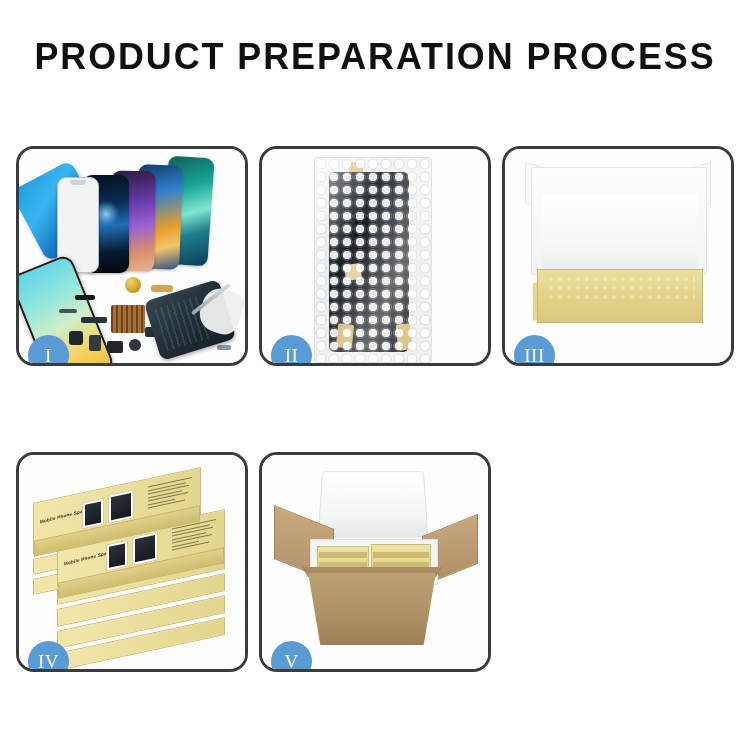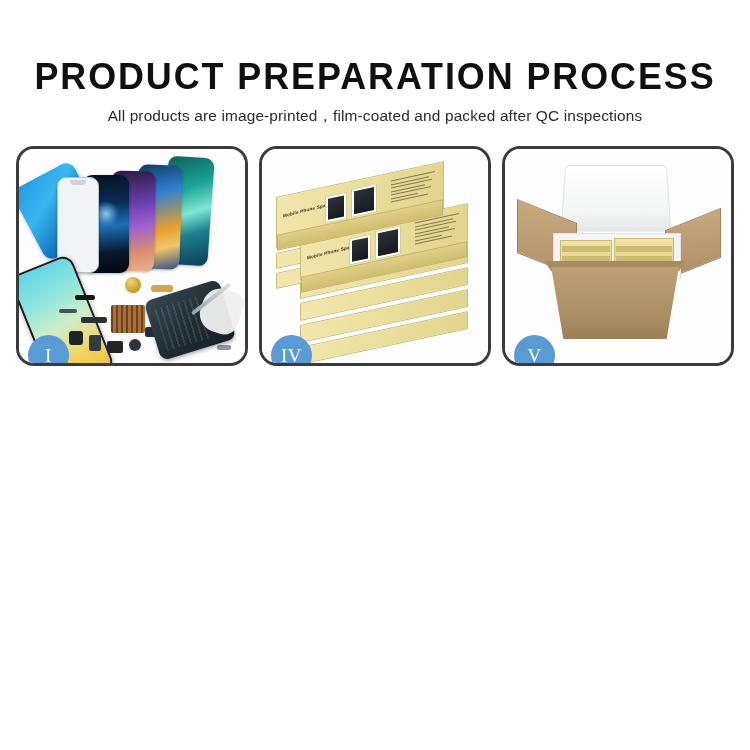--- a/index.html
+++ b/index.html
@@ -5,21 +5,21 @@
   html,body{margin:0;padding:0;}
   body{
     width:750px;height:750px;
     background:#ffffff;
     font-family:"Liberation Sans", sans-serif;
     overflow:hidden;
   }
   .page{position:relative;width:750px;height:750px;box-sizing:border-box;}
 
   
-  .header{padding-top:58px;text-align:center;}
+  .header{padding-top:38px;text-align:center;}
   .title{
     font-family:"Liberation Sans", sans-serif;
     font-size:37px;font-weight:700;letter-spacing:2.0px;
     color:#101010;line-height:1.0;white-space:nowrap;
     transform:scaleX(0.97);
   }
   .subtitle{
     margin-top:11px;font-size:15.4px;font-weight:400;color:#2a2a2a;
     letter-spacing:0.15px;white-space:nowrap;
   }
@@ -226,21 +226,20 @@
   .p6 .tapeB{position:absolute;left:52px;top:150px;width:13px;height:20px;
      background:#9d7e52;transform:skewY(14deg);}
 </style>
 </head>
 <body>
 
 <div class="page">
 
   <div class="header">
     <div class="title">PRODUCT PREPARATION PROCESS</div>
-    <div class="subtitle">All products are image-printed，film-coated and packed after QC inspections</div>
   </div>
 
   <div class="grid">
 
     <div class="panel p1">
       <div class="photo">
         <div class="flexscreen"></div>
         <div class="fan">
           <div class="scr s5"></div>
           <div class="scr s4"></div>
@@ -264,21 +263,48 @@
         <span class="pt k"></span>
         <span class="pt l"></span>
         <span class="pt m"></span>
         <div class="chassis"></div>
         <div class="hand"></div>
         <div class="tweezer"></div>
       </div>
       <div class="badge">I</div>
     </div>
 
-
+    <div class="panel p2">
+      <div class="photo">
+        <div class="bubblebag">
+          <div class="lcd"></div>
+          <div class="tape"></div>
+          <div class="flexa"></div>
+          <div class="flexb"></div>
+          <div class="flexc"></div>
+          <div class="bubbles"></div>
+          <div class="sheen"></div>
+        </div>
+      </div>
+      <div class="badge">II</div>
+    </div>
+
+    <div class="panel p3">
+      <div class="photo">
+        <div class="lidflapL"></div>
+        <div class="lidflapR"></div>
+        <div class="lidback"></div>
+        <div class="foam"></div>
+        <div class="trayfrontL"></div>
+        <div class="trayfrontR"></div>
+        <div class="traybody"></div>
+        <div class="bubbleband"></div>
+      </div>
+      <div class="badge">III</div>
+    </div>
 
     <div class="panel p4 row2">
       <div class="photo">
         <div class="stack">
           <div class="bx bxI">
               <div class="top"></div>
             </div>
           <div class="bx bxH">
               <div class="top"></div>
             </div>

